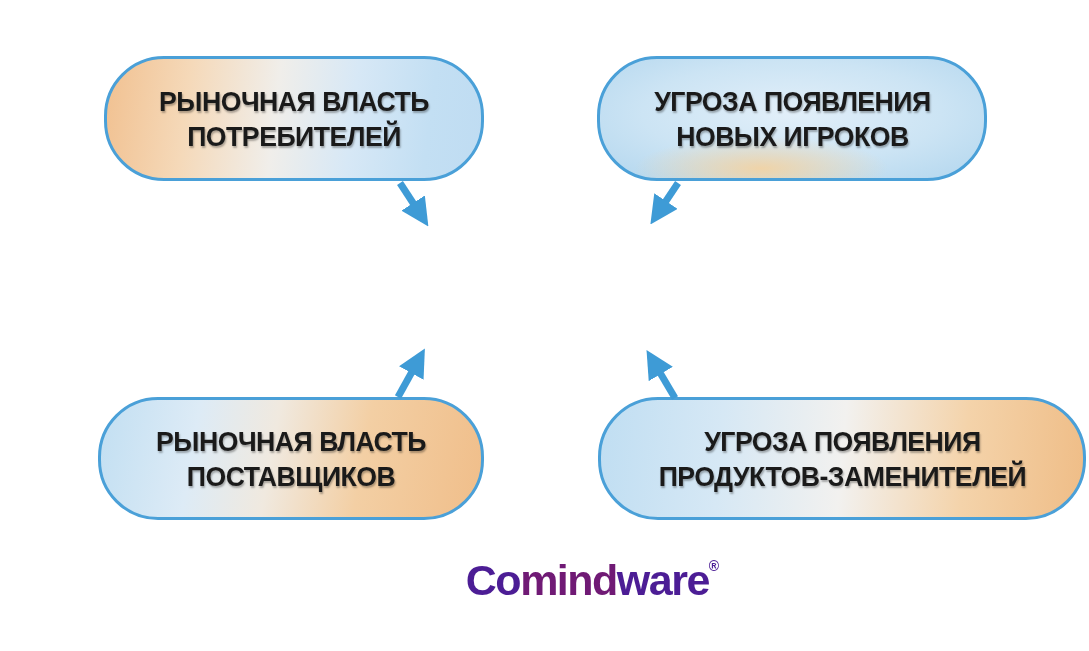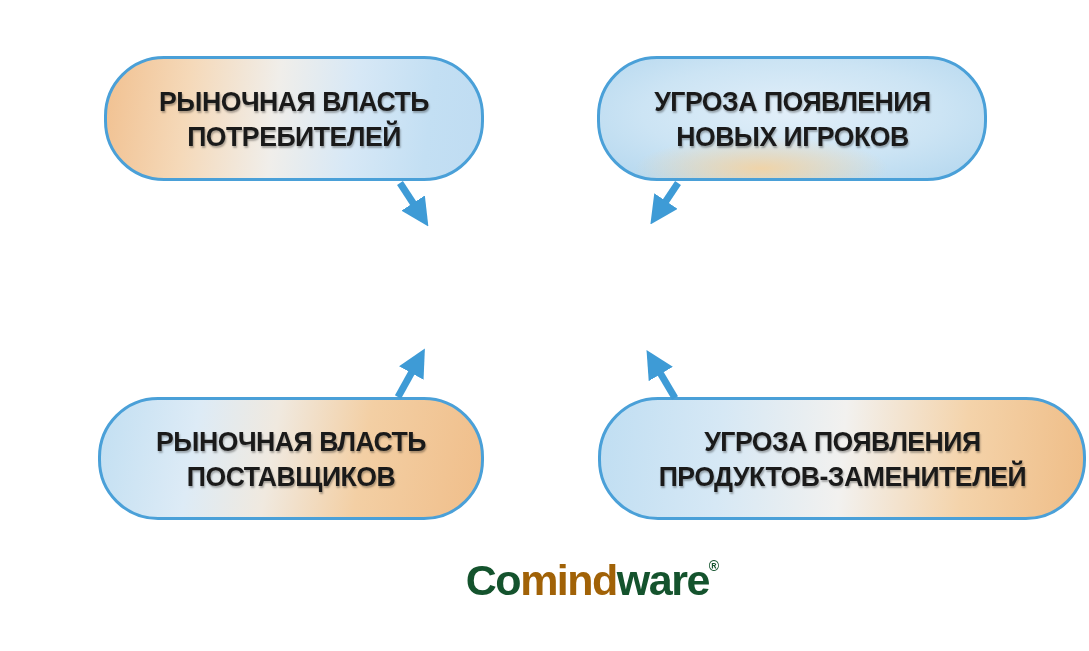--- a/index.html
+++ b/index.html
@@ -86,22 +86,22 @@
   .logo {
     position: absolute;
     left: 50%;
     top: 556px;
     transform: translateX(-50%);
     font-size: 43px;
     font-weight: bold;
     letter-spacing: -1.5px;
     white-space: nowrap;
   }
-  .logo .blue { color: #14532d; }
-  .logo .orange { color: #a16207; }
+  .logo .blue { color: #4c1d95; }
+  .logo .orange { color: #701a75; }
   .logo .reg {
     font-size: 14px;
     vertical-align: top;
     position: relative;
     top: 2px;
     letter-spacing: 0;
   }
 </style>
 </head>
 <body>

